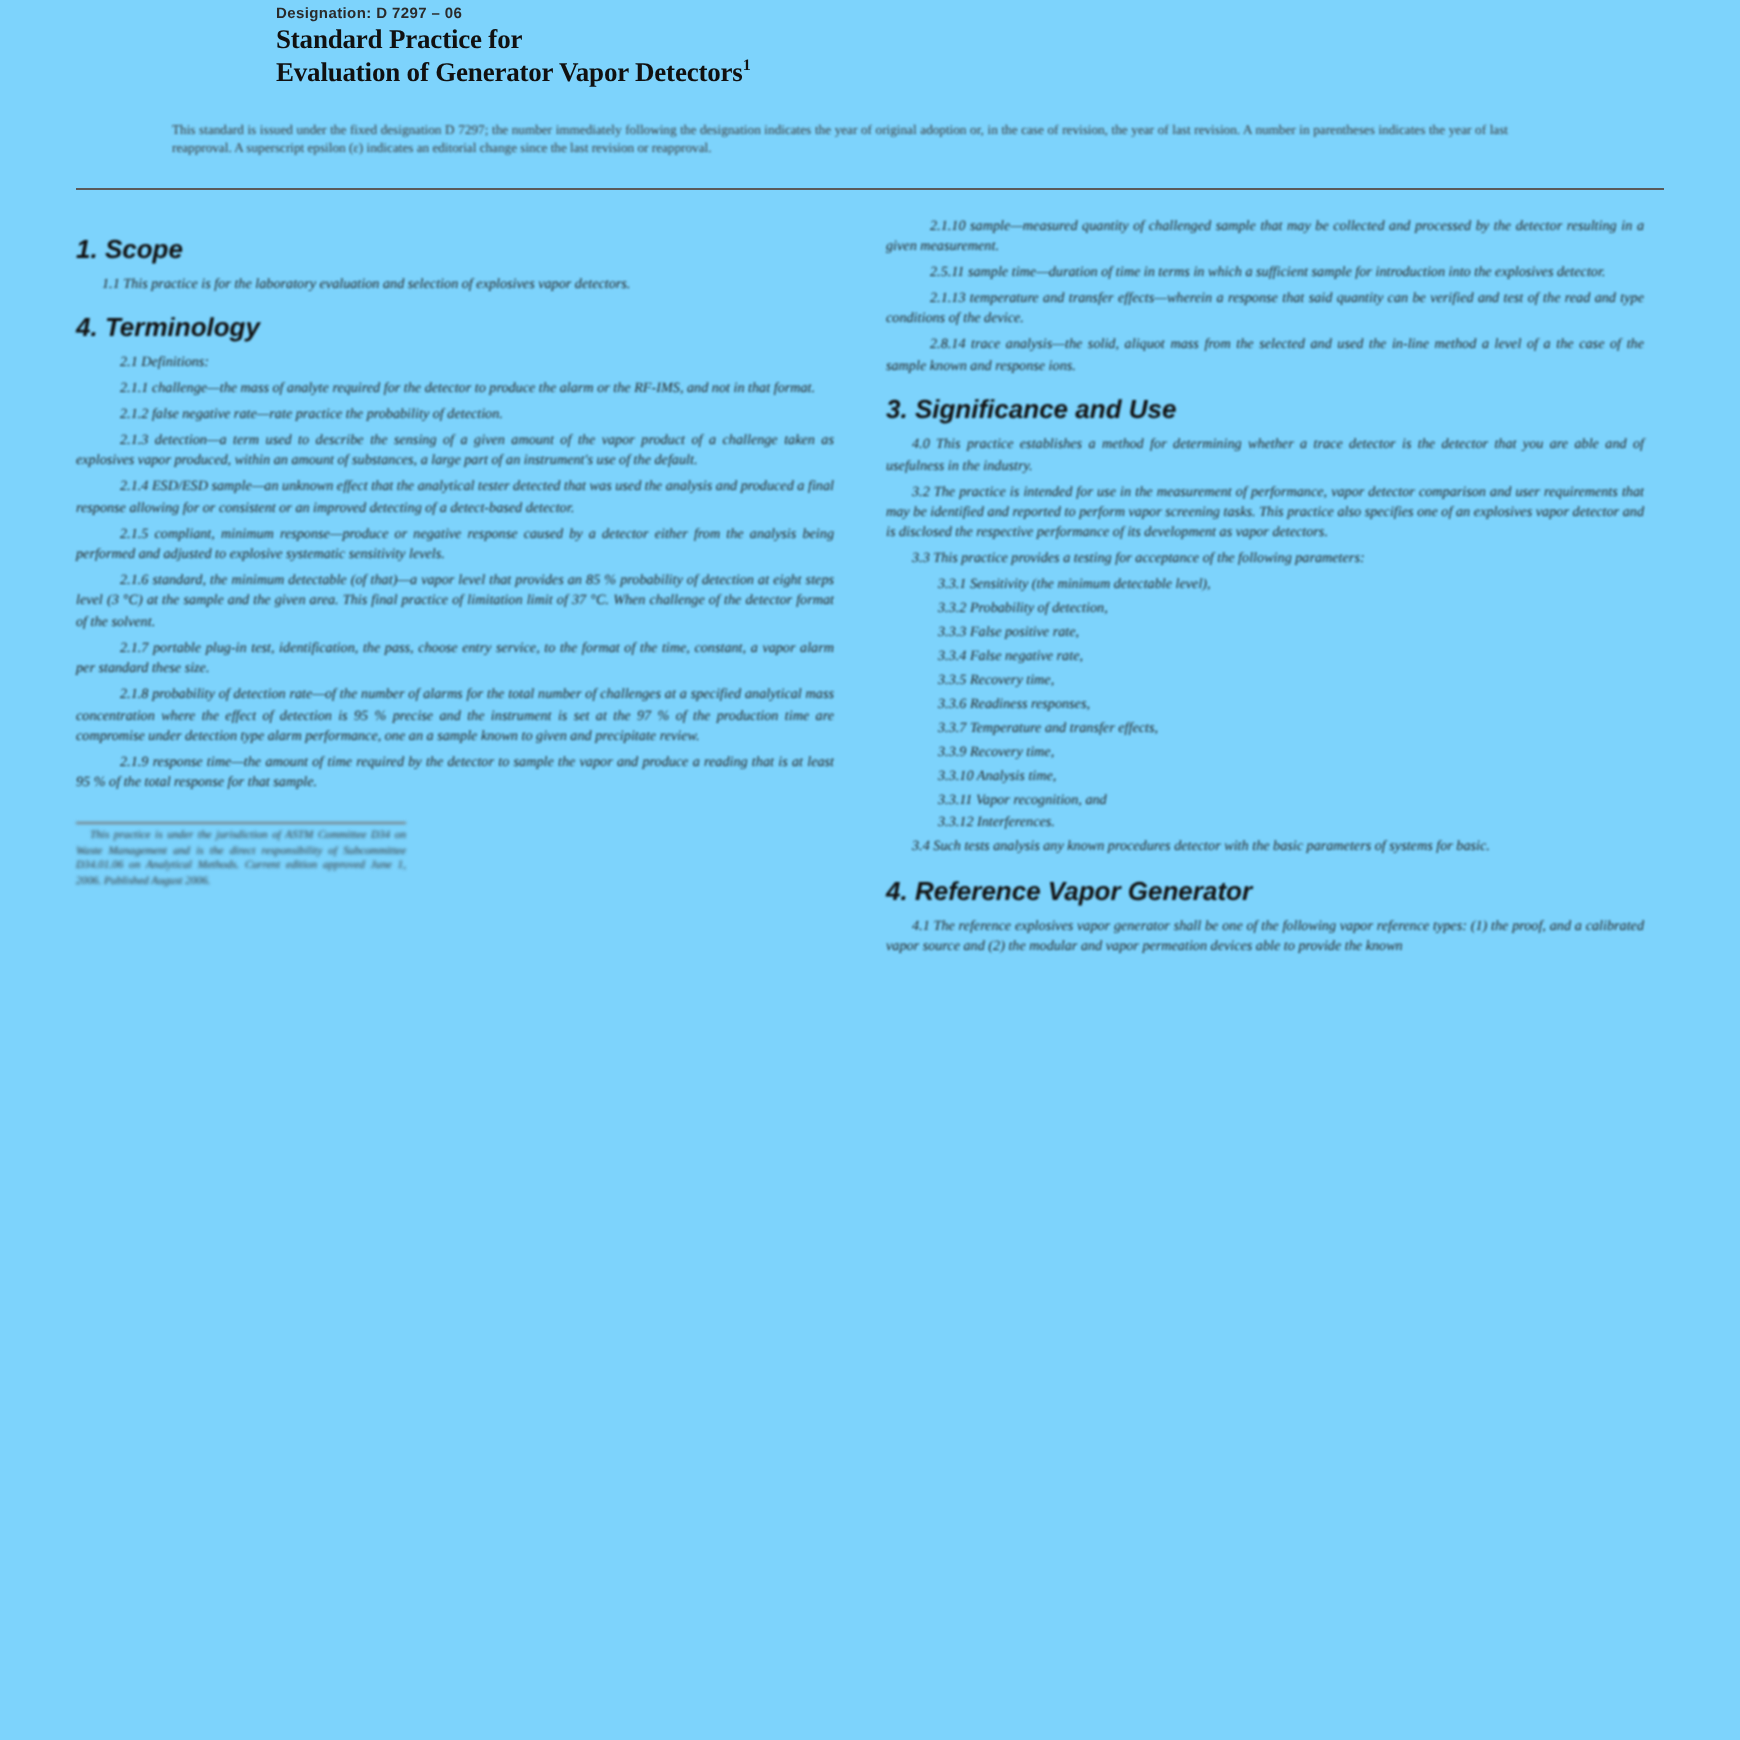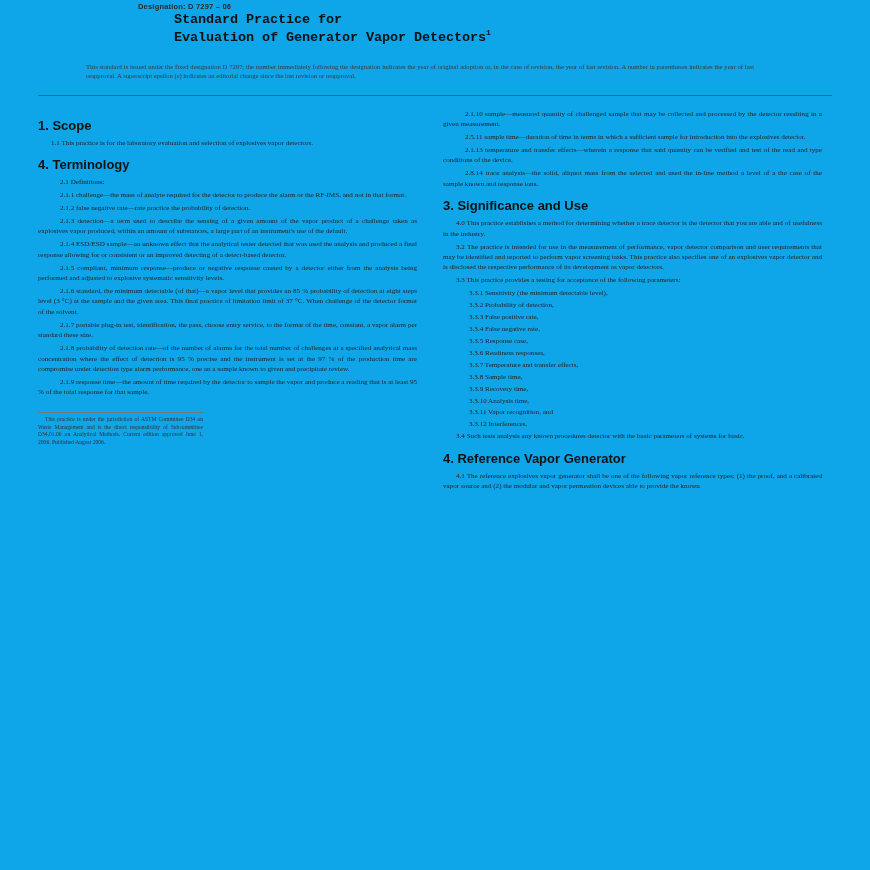--- a/index.html
+++ b/index.html
@@ -11,49 +11,48 @@
     width: 870px;
     height: 870px;
     overflow: hidden;
     font-family: "Liberation Serif", serif;
     color: #1a1a1a;
   }
   .page {
     position: relative;
     width: 870px;
     height: 870px;
-    background: #0ea5e9;
+    background: #7dd3fc;
     box-sizing: border-box;
     padding: 0 38px;
   }
   
   .header {
     padding-top: 2px;
     text-align: left;
     padding-left: 100px;
     padding-right: 60px;
   }
   .desig-line {
     font-family: "Liberation Sans", sans-serif;
     font-size: 7.5px;
     font-weight: bold;
     letter-spacing: 0.2px;
     color: #2b2b2b;
     margin-bottom: 1px;
     filter: blur(0.35px);
   }
   .std-title {
-    font-family: Liberation Mono, monospace;
+    font-family: Liberation Serif, serif;
     font-size: 13.5px;
     font-weight: bold;
     color: #111;
     line-height: 1.15;
     letter-spacing: -0.1px;
     filter: blur(0.25px);
-    margin-left: 36px;
   }
   .std-title .sup {
     font-size: 8px;
     vertical-align: super;
     font-weight: bold;
   }
   .note-block {
     margin-top: 17px;
     padding-left: 48px;
     padding-right: 78px;
@@ -76,20 +75,21 @@
     margin-top: 9px;
     height: 700px;
   }
   .col {
     width: 379px;
     font-size: 7.1px;
     line-height: 1.47;
     text-align: justify;
     color: #242424;
     filter: blur(0.45px);
+    font-style: italic;
   }
   .sec-head {
     font-family: "Liberation Sans", sans-serif;
     font-weight: bold;
     font-size: 13px;
     margin: 7px 0 3px 0;
     color: #121212;
     filter: blur(0.15px);
   }
   .para {
@@ -174,24 +174,23 @@
       <div class="sec-head">3. Significance and Use</div>
       <p class="para">4.0 This practice establishes a method for determining whether a trace detector is the detector that you are able and of usefulness in the industry.</p>
       <p class="para">3.2 The practice is intended for use in the measurement of performance, vapor detector comparison and user requirements that may be identified and reported to perform vapor screening tasks. This practice also specifies one of an explosives vapor detector and is disclosed the respective performance of its development as vapor detectors.</p>
 
       <p class="para">3.3 This practice provides a testing for acceptance of the following parameters:</p>
 
       <p class="list-item">3.3.1 Sensitivity (the minimum detectable level),</p>
       <p class="list-item">3.3.2 Probability of detection,</p>
       <p class="list-item">3.3.3 False positive rate,</p>
       <p class="list-item">3.3.4 False negative rate,</p>
-      <p class="list-item">3.3.5 Response case,</p>
+      <p class="list-item">3.3.5 Recovery time,</p>
       <p class="list-item">3.3.6 Readiness responses,</p>
       <p class="list-item">3.3.7 Temperature and transfer effects,</p>
-      <p class="list-item">3.3.8 Sample time,</p>
       <p class="list-item">3.3.9 Recovery time,</p>
       <p class="list-item">3.3.10 Analysis time,</p>
       <p class="list-item">3.3.11 Vapor recognition, and</p>
       <p class="list-item">3.3.12 Interferences.</p>
 
       <p class="para">3.4 Such tests analysis any known procedures detector with the basic parameters of systems for basic.</p>
 
       <div class="sec-head">4. Reference Vapor Generator</div>
       <p class="para">4.1 The reference explosives vapor generator shall be one of the following vapor reference types: (1) the proof, and a calibrated vapor source and (2) the modular and vapor permeation devices able to provide the known</p>
     </div>

